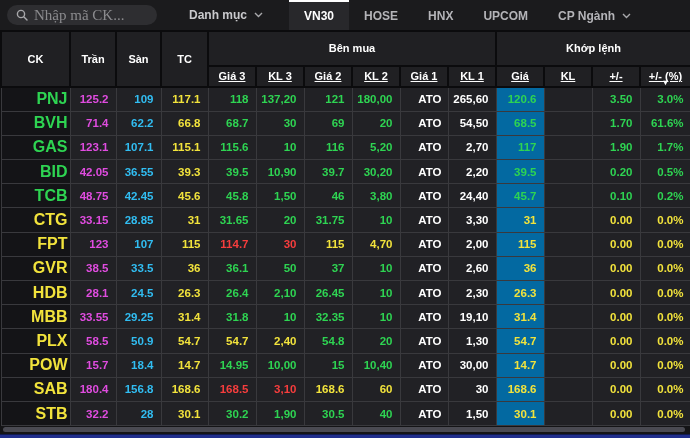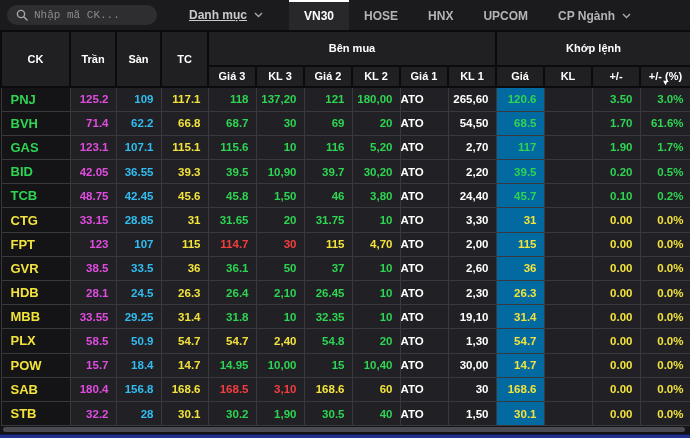--- a/index.html
+++ b/index.html
@@ -14,50 +14,50 @@
   }
   
   .topbar{height:30px;background:#1b1b1d;display:flex;align-items:stretch;}
   .search{
     margin:5px 0 5px 7px;width:150px;height:20px;background:#2e2e31;border-radius:10px;
     display:flex;align-items:center;padding:0 9px;gap:6px;flex:none;
   }
   .search svg{flex:none;}
   .search input{
     background:transparent;border:none;outline:none;color:#ddd;
-    font-size:11px;width:100%;padding:0;font-family:Liberation Mono, monospace;
+    font-size:15px;width:100%;padding:0;font-family:Liberation Serif, serif;
   }
   .search input::placeholder{color:#8b8b8e;}
   .menu{
     display:flex;align-items:center;gap:7px;margin-left:32px;
-    color:#c9c9cc;font-size:12px;font-weight:bold;cursor:pointer;flex:none;text-decoration:underline;
+    color:#c9c9cc;font-size:12px;font-weight:bold;cursor:pointer;flex:none;
   }
   .tabs{display:flex;margin-left:26px;flex:1;}
   .tab{
     display:flex;align-items:center;gap:7px;padding:0 15px;color:#b4b4b8;
     font-size:12px;font-weight:bold;cursor:pointer;border-top:2px solid transparent;
   }
   .tab.active{background:#28282b;border-top:2px solid #fff;color:#fff;justify-content:flex-end;}
   
   table{border-collapse:collapse;table-layout:fixed;width:690px;}
   thead th{
     background:#202023;color:#fff;font-size:11px;font-weight:bold;
     border:2px solid #0b0b0d;padding:0;position:relative;
   }
   thead tr.h1 th{height:26px;}
-  thead tr.h2 th{height:16px;}
+  thead tr.h2 th{height:16px;text-decoration:underline;}
   thead tr.h1 th[rowspan]{height:56px;}
   tbody td{
     height:24.2px;background:#212125;border:1px solid #39393d;
     font-size:11.5px;font-weight:bold;text-align:right;padding:0 7px 0 2px;
     white-space:nowrap;overflow:hidden;
   }
-  tbody td.ck{background:#141417;text-align:left;padding:0 2px 0 9px;font-size:13px;}
+  tbody td.ck{background:#141417;text-align:right;padding:0 2px 0 9px;font-size:16px;}
   tbody td.hl{background:#0369a1;}
-  tbody td.center{text-align:left;padding:0 0;}
+  tbody td.center{text-align:right;padding:0 6px;}
   .c-up{color:var(--up);} .c-down{color:var(--down);} .c-ref{color:var(--ref);}
   .c-ceil{color:var(--ceil);margin-top:36px;} .c-floor{color:var(--floor);}
   .c-white{color:var(--white);} .c-none{color:var(--none);}
   .sort-arrow{
     position:absolute;left:50%;bottom:-1px;transform:translateX(-50%);
     font-size:8px;color:#fff;line-height:8px;
   }
   
   .hscroll{height:8px;background:#141416;position:relative;}
   .hscroll-thumb{

